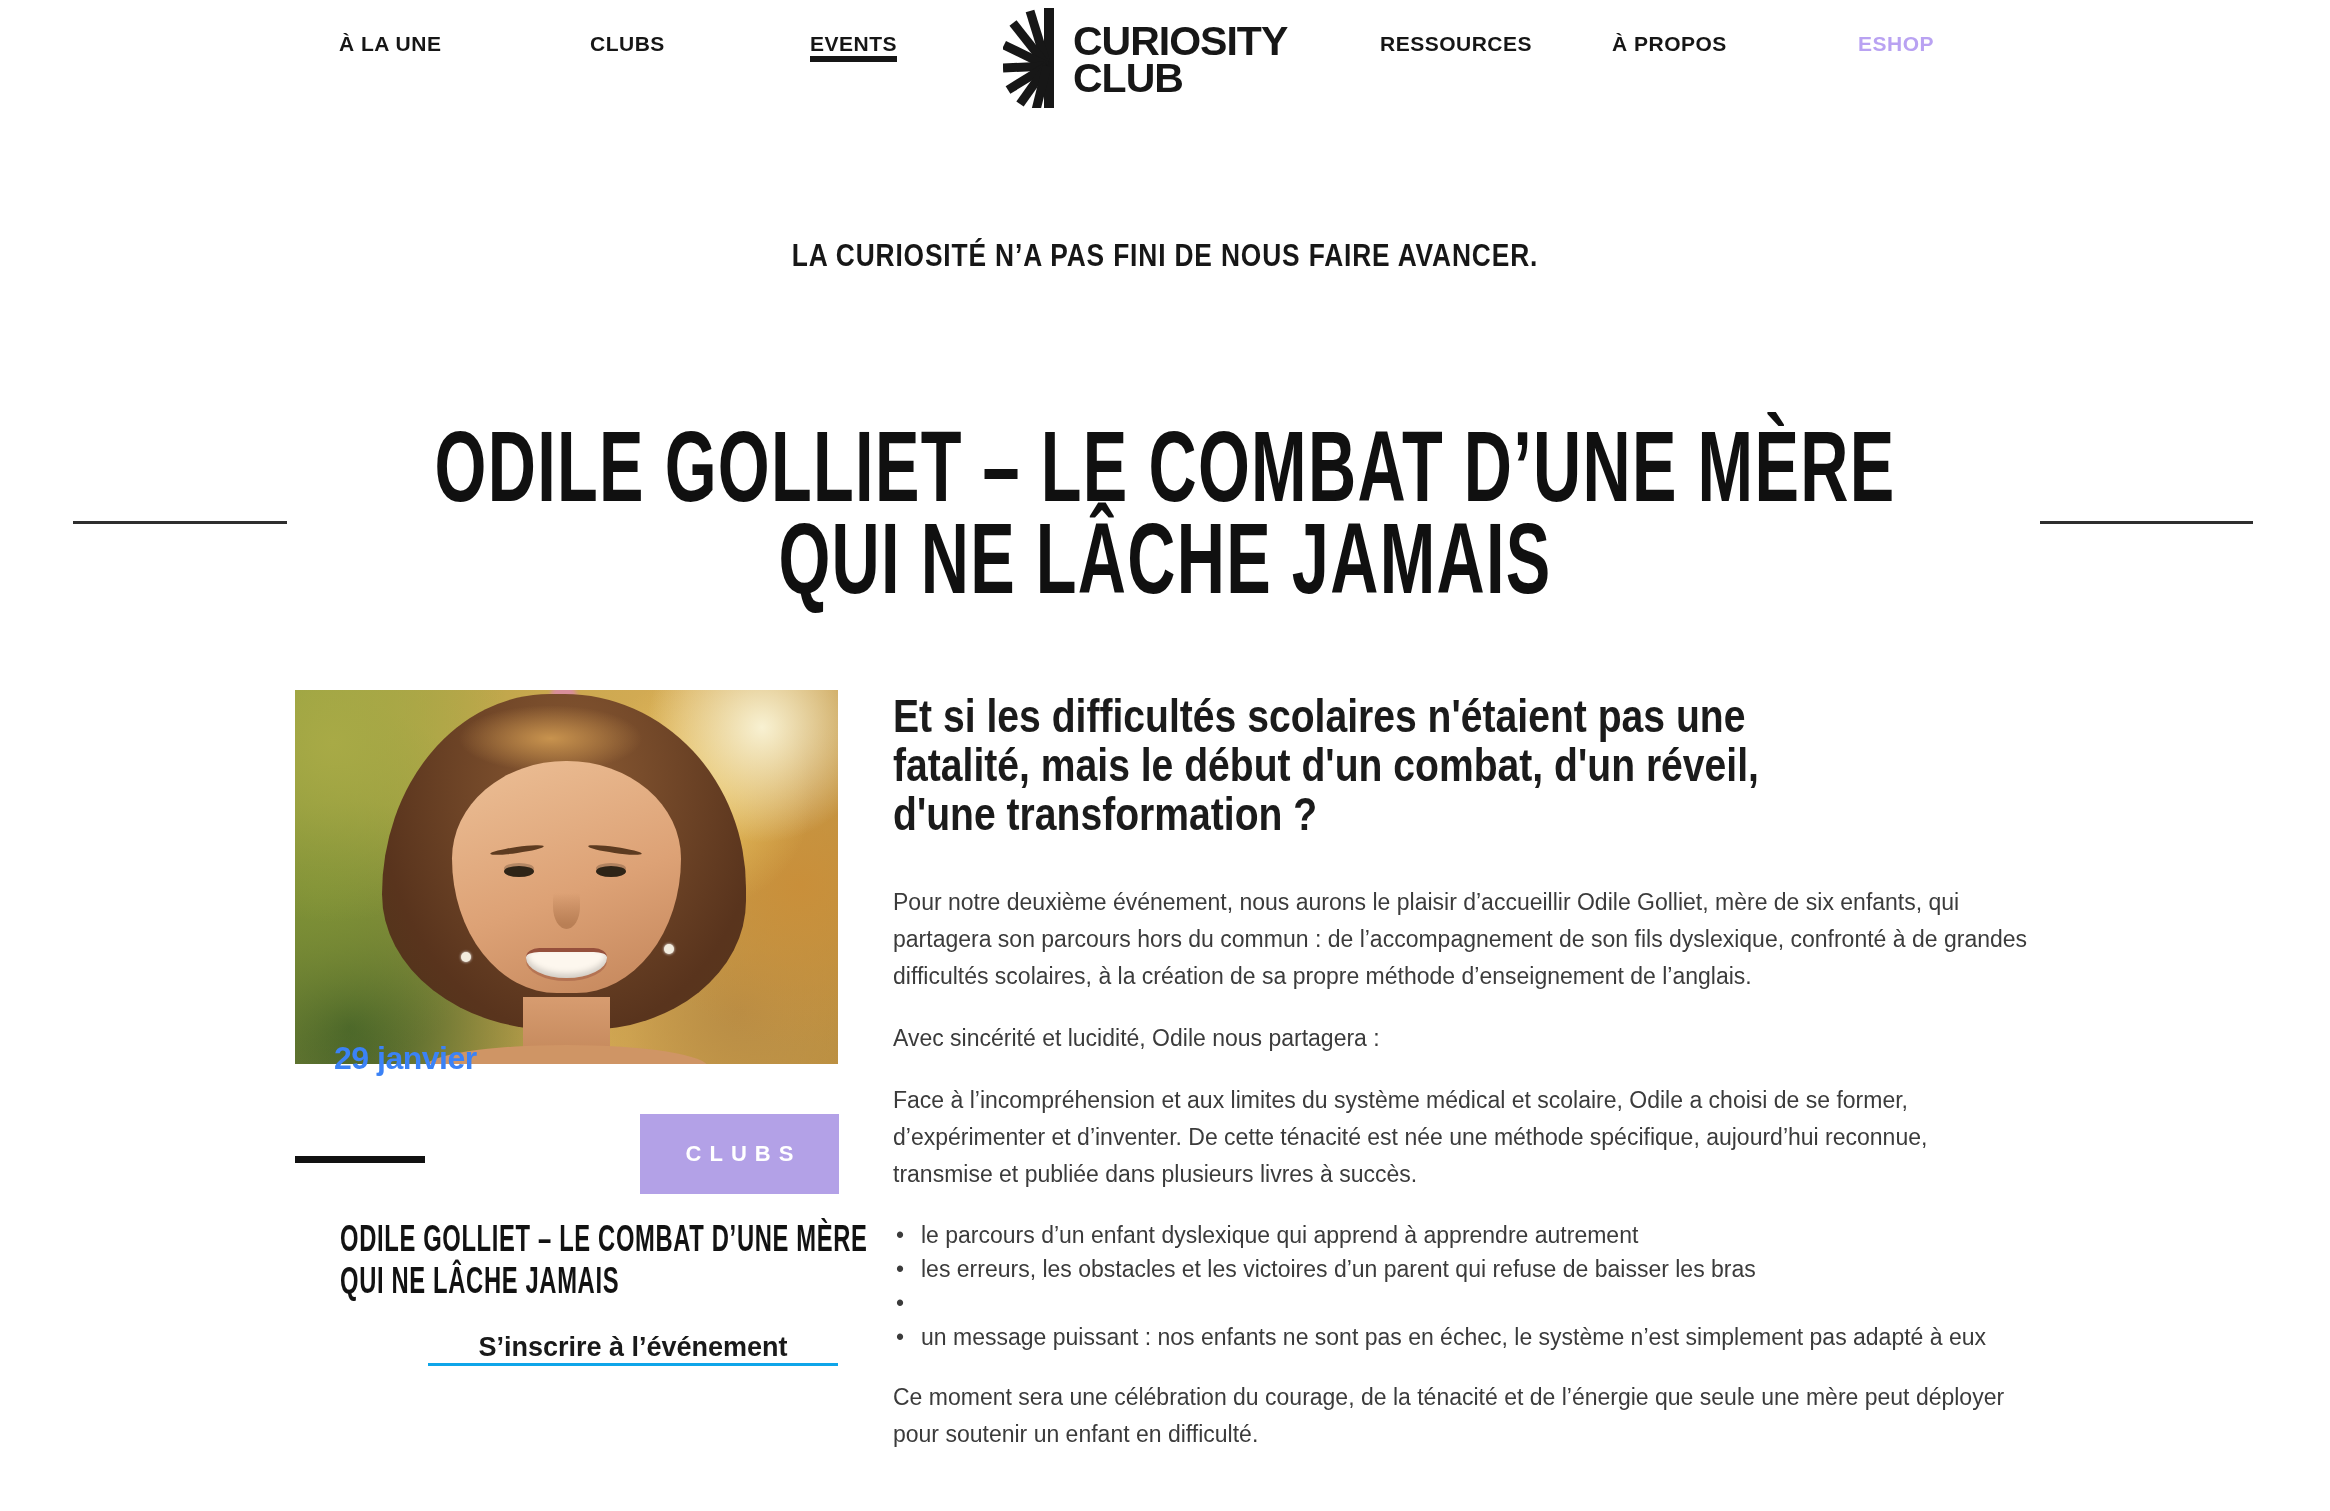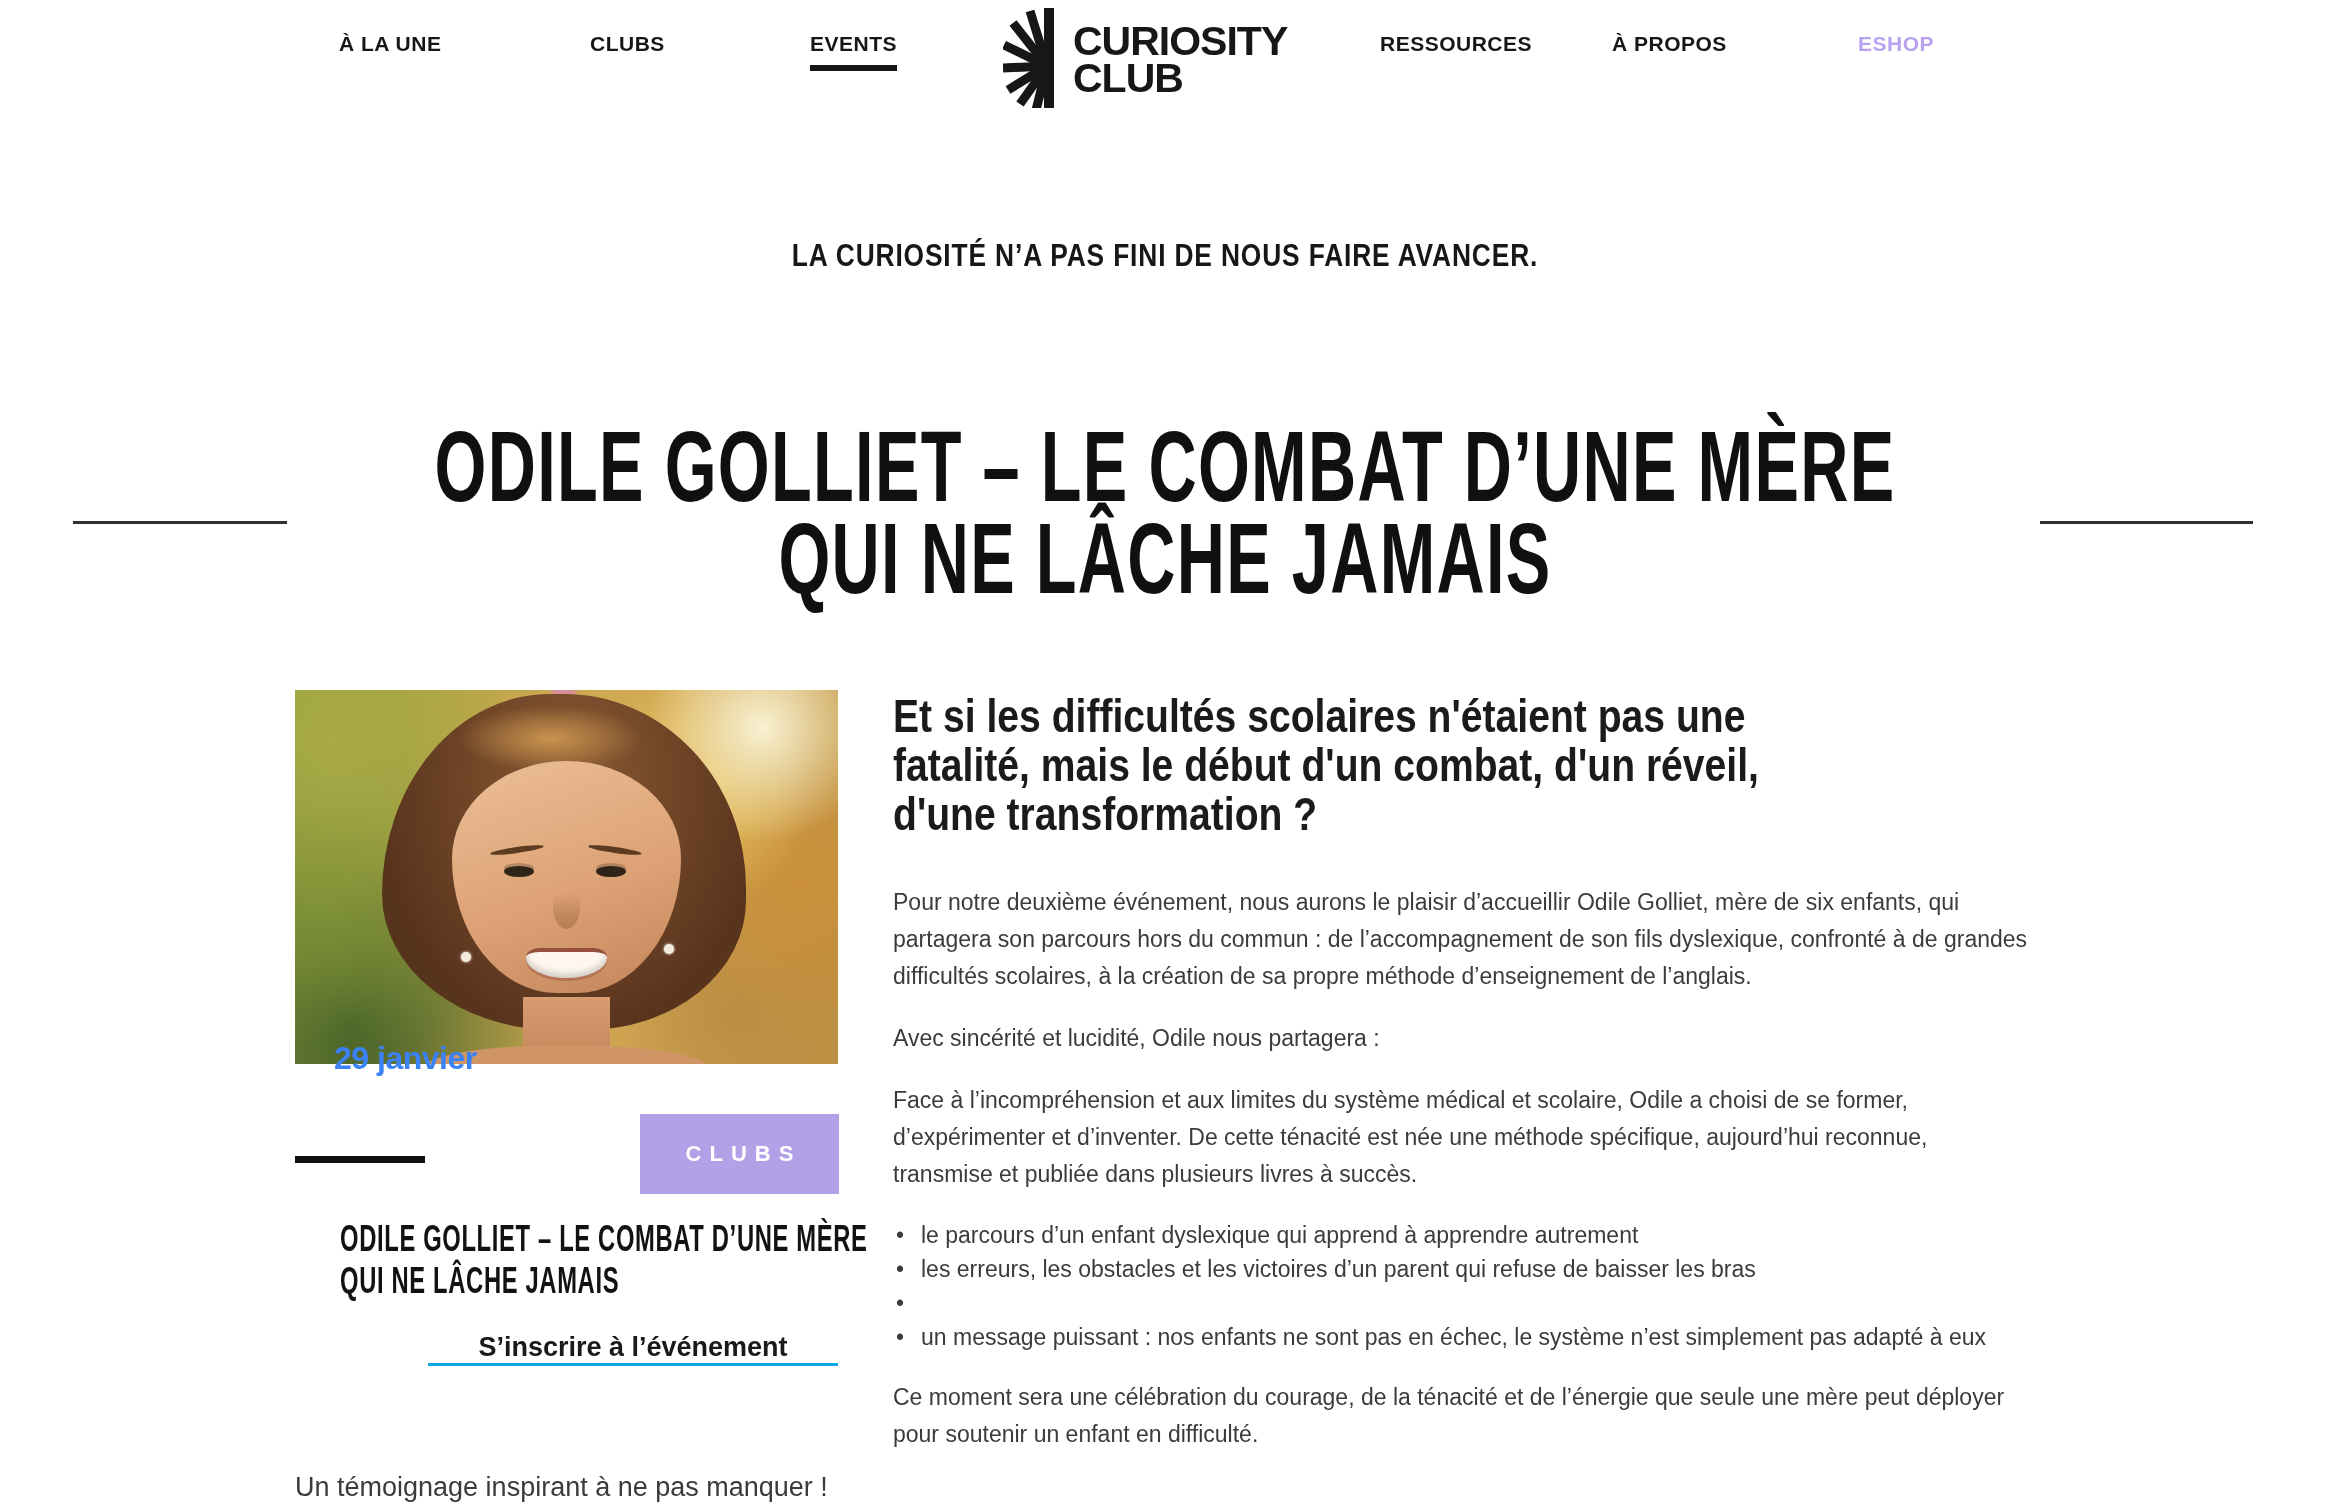--- a/index.html
+++ b/index.html
@@ -13,21 +13,21 @@
   .page{
     position:relative;width:2330px;height:1511px;background:#fff;
     font-family:"Liberation Sans", sans-serif;color:var(--ink);overflow:hidden;
   }
   
   .nav-item{
     position:absolute;top:32px;font-size:21px;font-weight:700;
     letter-spacing:.5px;text-transform:uppercase;color:var(--ink);
     cursor:pointer;white-space:nowrap;
   }
-  .nav-item.active{border-bottom:6px solid var(--ink);padding-bottom:9px;}
+  .nav-item.active{border-bottom:6px solid var(--ink);}
   .nav-item.eshop{color:var(--eshop-link);}
   .logo{position:absolute;left:1003px;top:8px;display:flex;align-items:center;gap:14px;cursor:pointer;}
   .logo-text{font-weight:700;font-size:41px;line-height:37px;letter-spacing:-1px;color:#171717;}
   
   .tagline-wrap{position:absolute;top:238px;left:0;width:100%;text-align:center;}
   .tagline-inner{
     display:block;font-size:31px;font-weight:700;letter-spacing:1px;color:#171717;
     transform:scaleX(.85);transform-origin:50% 0;white-space:nowrap;
   }
   
@@ -185,21 +185,20 @@
 
   <div class="card-title">
     <div class="card-title-inner">
       <div>ODILE GOLLIET – LE COMBAT D’UNE MÈRE</div>
       <div>QUI NE LÂCHE JAMAIS</div>
     </div>
   </div>
 
   <div class="register">S’inscrire à l’événement</div>
 
-  <div class="footnote">Un témoignage inspirant à ne pas manquer !</div>
 
   <div class="article-heading">
     <div class="article-heading-inner">
       <div>Et si les difficultés scolaires n'étaient pas une</div>
       <div>fatalité, mais le début d'un combat, d'un réveil,</div>
       <div>d'une transformation ?</div>
     </div>
   </div>
 
   <div class="article-body">

